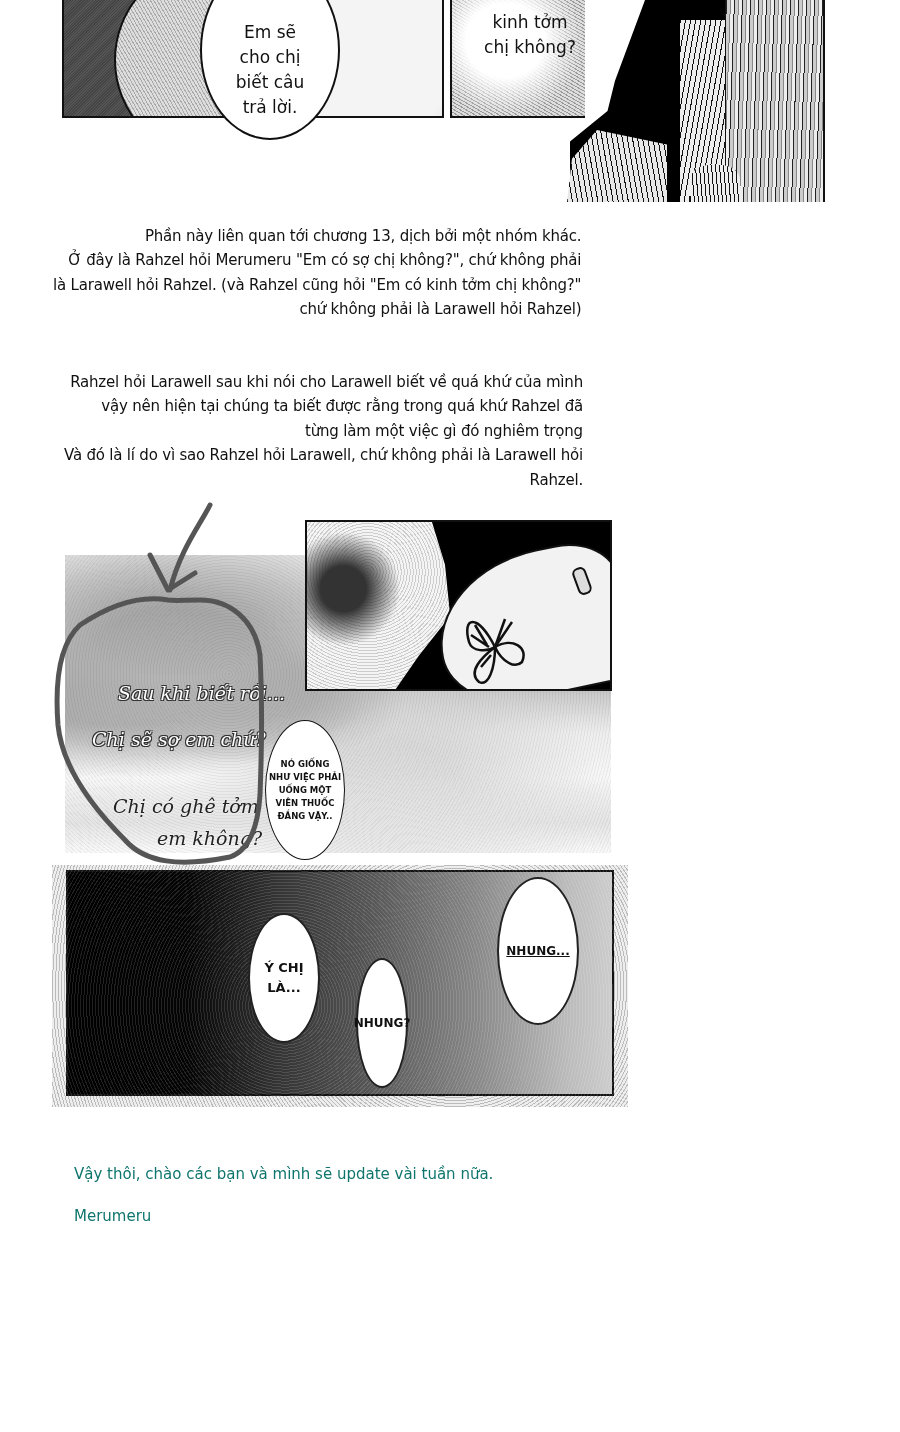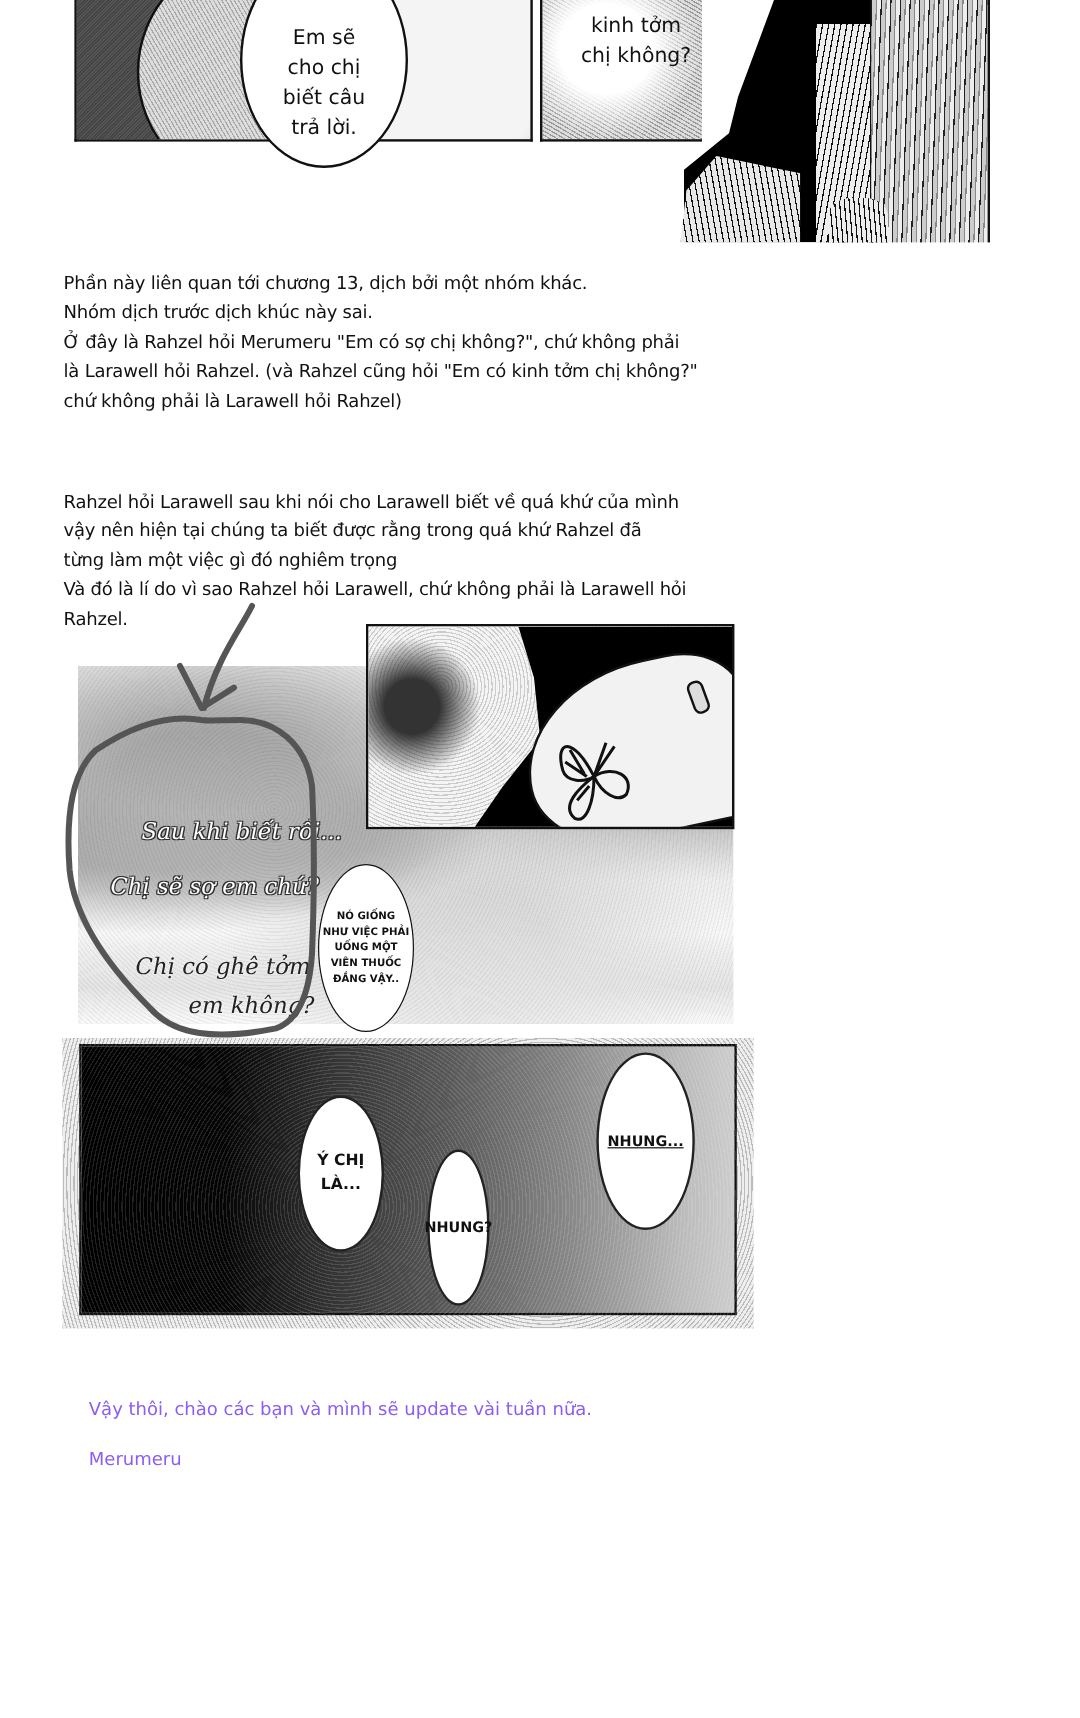--- a/index.html
+++ b/index.html
@@ -68,25 +68,25 @@
     }
     .figure-robe-low2 {
       left: 690px; top: 165px; width: 50px; height: 37px;
       background: repeating-linear-gradient(85deg, #111 0 1px, #eee 1px 4px);
       border-radius: 40% 40% 0 0;
     }
 
     
     .note {
       font-family: "DejaVu Sans", sans-serif; font-size: 15px; line-height: 24.4px;
-      color: #111; letter-spacing: -0.2px;
+      color: #111; letter-spacing: -0.2px; text-align: right;
     }
     .note p { white-space: nowrap; }
     .note-1 { left: 53px; top: 224px; }
-    .note-2 { left: 53px; top: 370px; margin-top: 36px; }
+    .note-2 { left: 64px; top: 370px; }
 
     
     .scene-mid {
       left: 65px; top: 555px; width: 546px; height: 298px;
       background:
         linear-gradient(180deg, rgba(255,255,255,0.0) 0%, rgba(255,255,255,0.6) 100%),
         radial-gradient(ellipse at 20% 30%, #999 0 12%, transparent 40%),
         radial-gradient(ellipse at 10% 50%, #777 0 10%, transparent 35%),
         radial-gradient(ellipse at 35% 48%, #888 0 8%, transparent 30%),
         radial-gradient(ellipse at 60% 80%, #bbb 0 15%, transparent 45%),
@@ -177,21 +177,21 @@
       line-height: 20px; text-align: center; white-space: pre-line; color: #111;
     }
     .bo-1 { left: 248px; top: 913px; width: 72px; height: 130px; }
     .bo-1 span { font-size: 13px; }
     .bo-2 { left: 356px; top: 958px; width: 52px; height: 130px; }
     .bo-3 { left: 497px; top: 877px; width: 82px; height: 148px; text-decoration: underline; }
 
     
     .closing {
       left: 74px; top: 1165px;
-      font-family: "DejaVu Sans", sans-serif; font-size: 15px; color: #8b5cf6;
+      font-family: "DejaVu Sans", sans-serif; font-size: 15px; color: #0f766e;
     }
     .closing .line { white-space: nowrap; }
     .closing .sig { margin-top: 24px; }
   </style>
 </head>
 <body>
 
 <div class="abs panel-top-left">
   <div class="abs dark-area"></div>
   <div class="abs curve"></div>
@@ -210,21 +210,20 @@
 biết câu
 trả lời.</span>
 </div>
 <div class="abs bubble-top-2">
   <span>kinh tởm
 chị không?</span>
 </div>
 
 <div class="abs note note-1">
   <p>Phần này liên quan tới chương 13, dịch bởi một nhóm khác.</p>
-  <p>Nhóm dịch trước dịch khúc này sai.</p>
   <p>Ở đây là Rahzel hỏi Merumeru "Em có sợ chị không?", chứ không phải</p>
   <p>là Larawell hỏi Rahzel. (và Rahzel cũng hỏi "Em có kinh tởm chị không?"</p>
   <p>chứ không phải là Larawell hỏi Rahzel)</p>
 </div>
 
 <div class="abs note note-2">
   <p>Rahzel hỏi Larawell sau khi nói cho Larawell biết về quá khứ của mình</p>
   <p>vậy nên hiện tại chúng ta biết được rằng trong quá khứ Rahzel đã</p>
   <p>từng làm một việc gì đó nghiêm trọng</p>
   <p>Và đó là lí do vì sao Rahzel hỏi Larawell, chứ không phải là Larawell hỏi</p>

